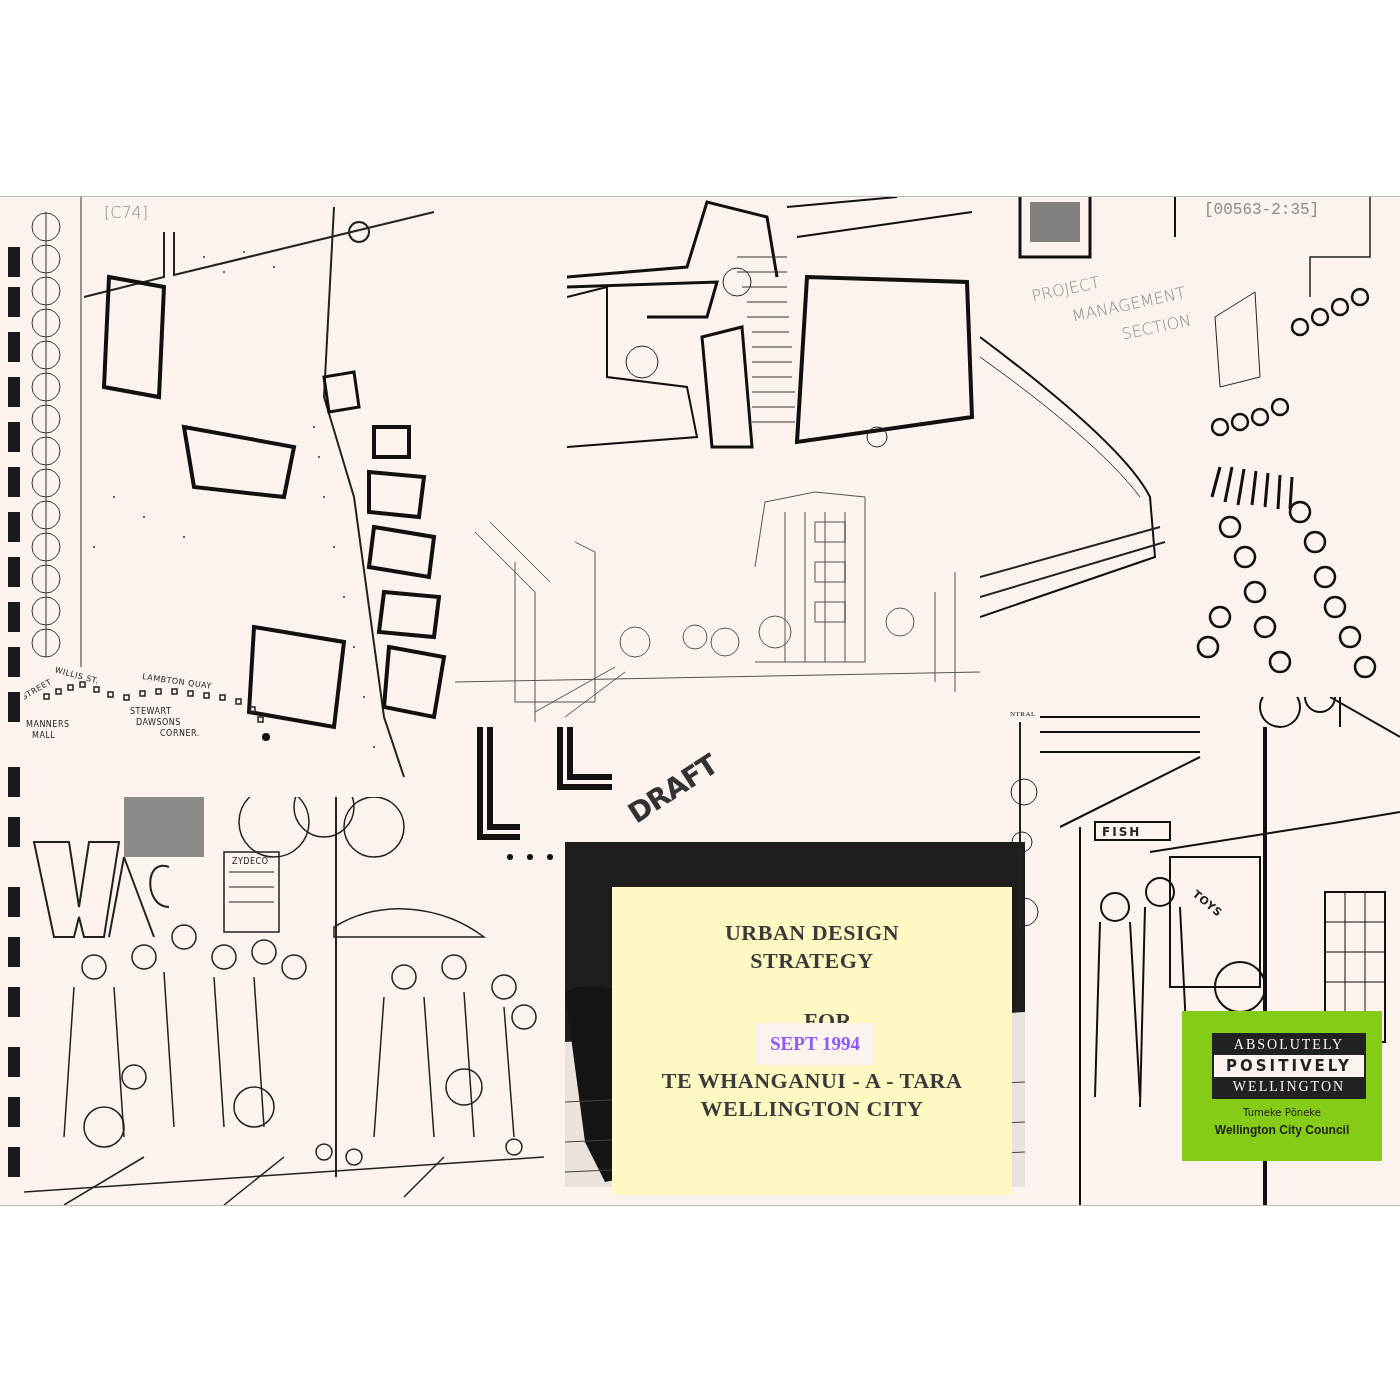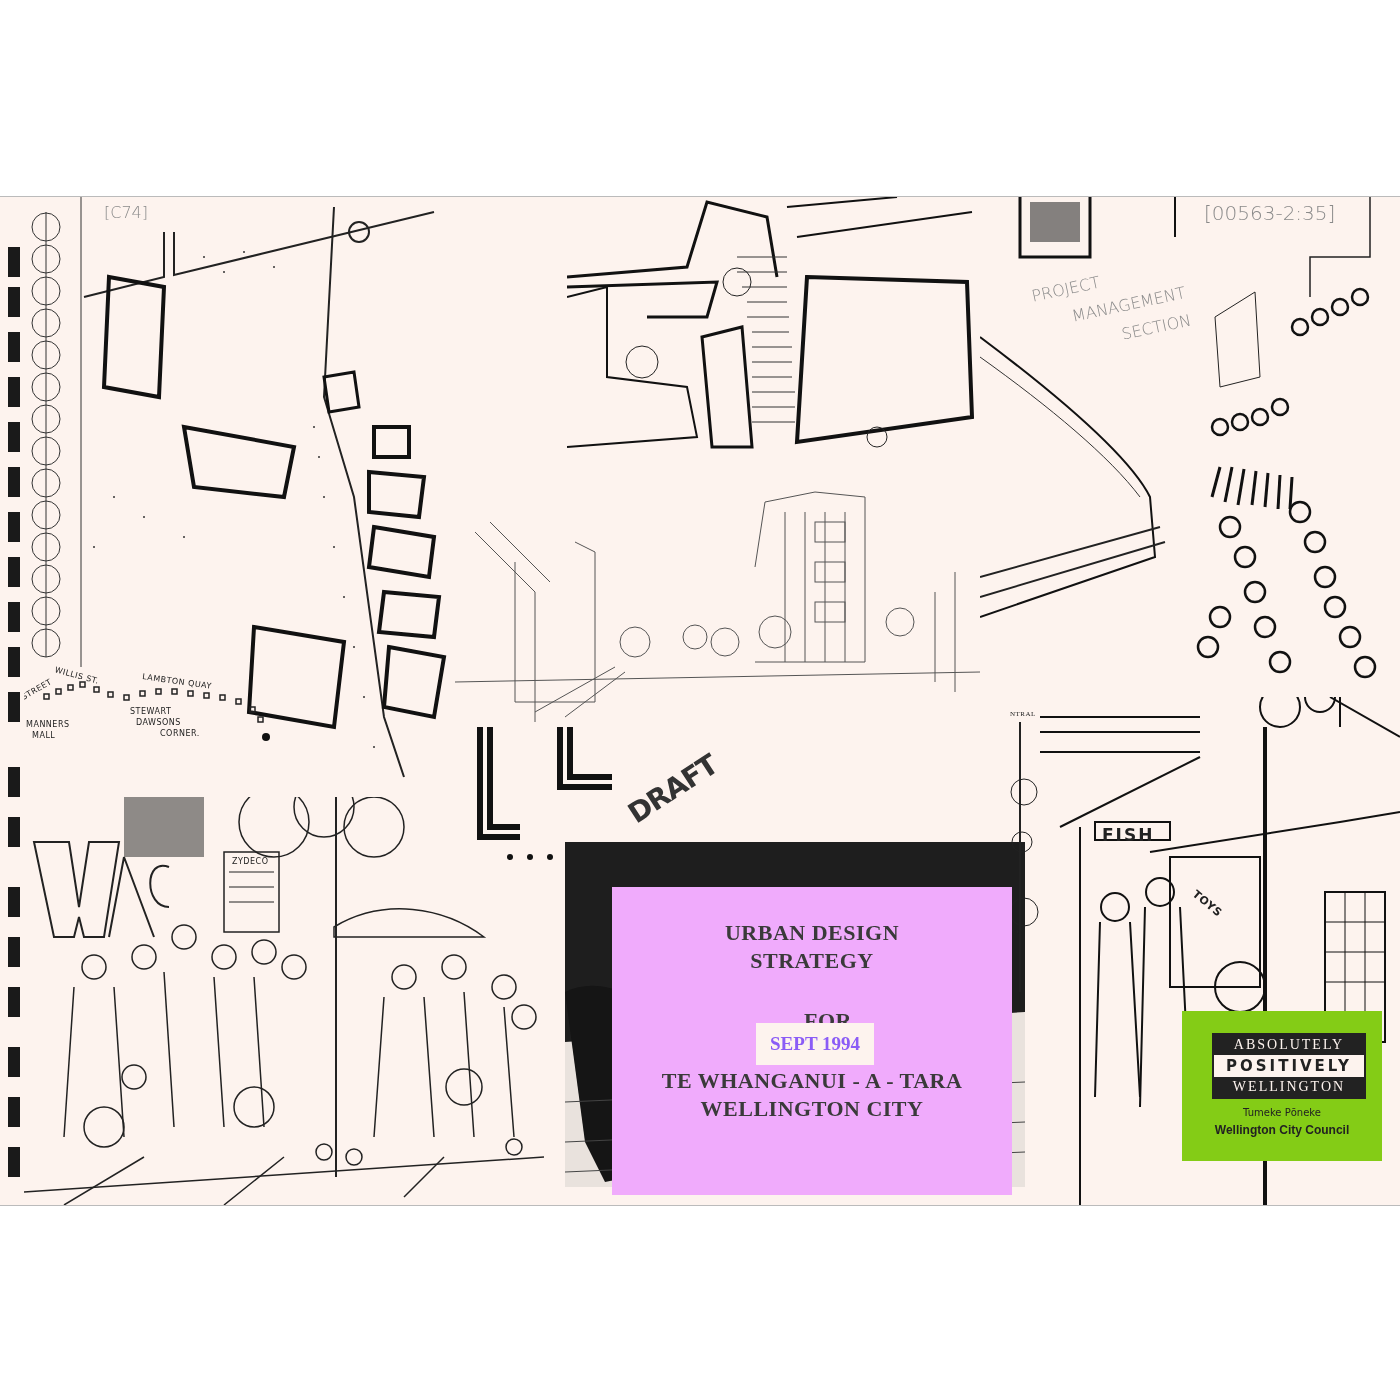--- a/index.html
+++ b/index.html
@@ -25,21 +25,21 @@
   .bind-tab {
     position: absolute; left: 8px; width: 12px; height: 30px; background: #1a1a1a;
   }
   .handwritten {
     position: absolute; font-family: "DejaVu Sans", sans-serif;
     color: #8a8a8a; font-weight: 300;
   }
   .title-box {
     position: absolute; left: 612px; top: 690px;
     width: 400px; height: 308px;
-    background: #f0abfc;
+    background: #fef9c3;
     text-align: center; color: #3a3a3a;
   }
   .title-line {
     font-family: "Liberation Serif", serif;
     font-weight: bold; font-size: 22px; letter-spacing: 0.5px;
     line-height: 28px; display: block;
   }
   .draft-stamp {
     position: absolute; left: 618px; top: 800px;
     font-family: "DejaVu Sans", sans-serif;
@@ -255,21 +255,21 @@
           <circle cx="320" cy="130" r="8"></circle>
         <circle cx="340" cy="120" r="8"></circle>
           <circle cx="360" cy="110" r="8"></circle>
           <circle cx="380" cy="100" r="8"></circle>
       </g>
       <path d="M390 0 L390 60 L330 60 L330 100" stroke="#222" stroke-width="1.5" fill="none"></path>
       <path d="M235 120 L275 95 L280 180 L240 190 Z" stroke="#222" fill="none"></path>
     </svg>
   </div>
 
-  <span class="handwritten" style="left:1204px;top:4px;font-size:20px;">[00563-2:35]</span>
+  <span class="handwritten" style="left:1204px;top:4px;font-size:16px;font-family:Liberation Mono, monospace;">[00563-2:35]</span>
 
   <div style="position:absolute;left:1030px;top:90px;transform:rotate(-12deg);">
     <span class="handwritten" style="left:0;top:0;font-size:16px;">PROJECT</span>
     <span class="handwritten" style="left:35px;top:28px;font-size:16px;">MANAGEMENT</span>
     <span class="handwritten" style="left:80px;top:56px;font-size:16px;">SECTION</span>
   </div>
 
   <div class="panel" style="left:455px;top:275px;width:525px;height:250px;">
     <svg width="525" height="250">
       <g stroke="#555" stroke-width="1" fill="none">
@@ -387,21 +387,21 @@
         <circle cx="75" cy="210" r="14"></circle>
           <path d="M60 225 L55 400 M90 225 L100 400"></path>
         <circle cx="120" cy="195" r="14"></circle>
           <path d="M105 210 L100 410 M140 210 L150 410"></path>
         <circle cx="200" cy="290" r="25"></circle>
         <path d="M290 0 L360 40 M300 0 L300 30"></path>
         <circle cx="240" cy="10" r="20"></circle>
           <circle cx="280" cy="0" r="15"></circle>
       </g>
     </svg>
-    <span class="map-label" style="left:62px;top:128px;font-size:17px;font-weight:bold;letter-spacing:2px;">FISH</span>
+    <span class="map-label" style="left:62px;top:128px;font-size:12px;font-weight:bold;letter-spacing:2px;">FISH</span>
     <span class="map-label" style="left:150px;top:200px;font-size:11px;font-weight:bold;transform:rotate(40deg);">TOYS</span>
   </div>
 
   <div class="panel" style="left:1010px;top:505px;width:30px;height:300px;">
     <svg width="30" height="300">
       <line x1="10" y1="20" x2="10" y2="290" stroke="#222" stroke-width="2"></line>
       <circle cx="14" cy="90" r="13" stroke="#222" fill="none"></circle>
         <circle cx="12" cy="140" r="10" stroke="#222" fill="none"></circle>
       <circle cx="14" cy="210" r="14" stroke="#222" fill="none"></circle>
     </svg>

